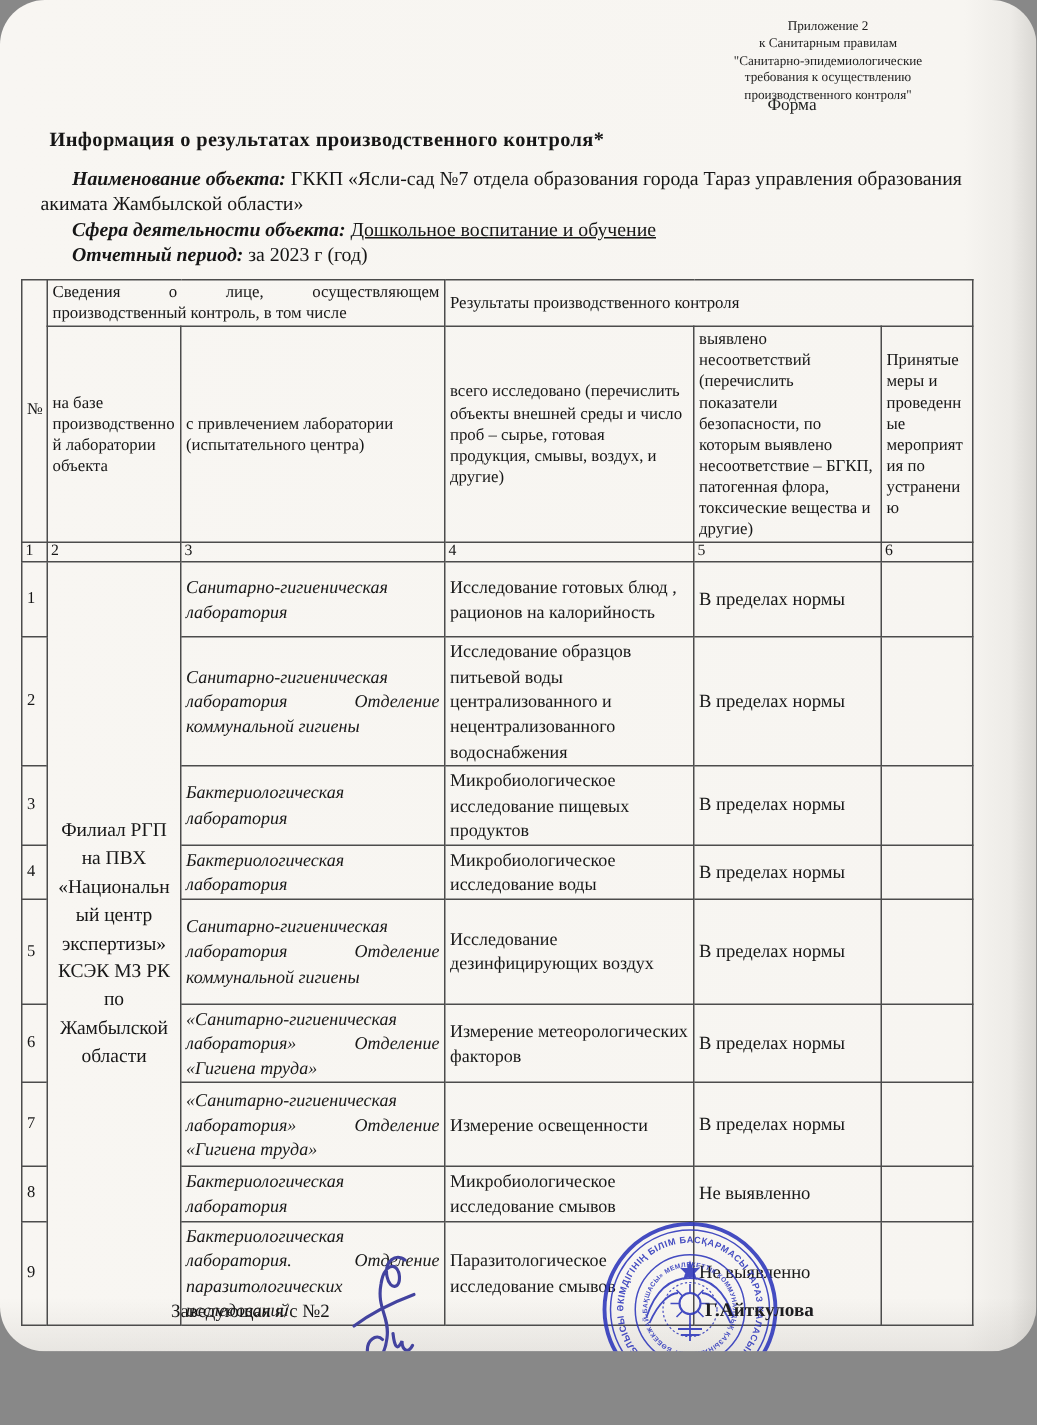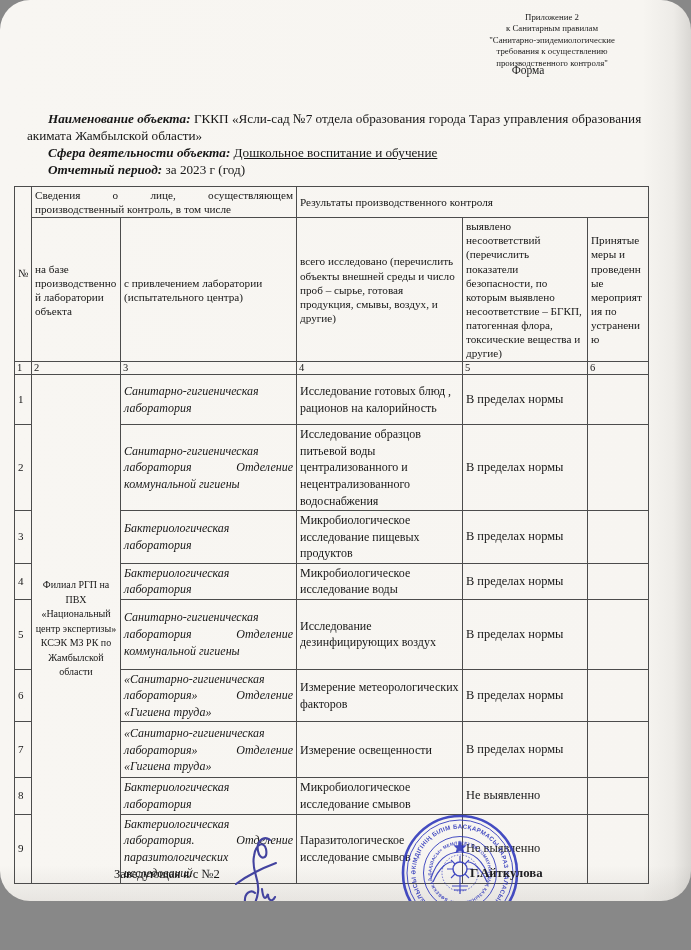--- a/index.html
+++ b/index.html
@@ -36,21 +36,21 @@
   table.doc{border:1.5px solid #3d3d3d;}
   td.hdr{font-size:11.2px;line-height:1.26;vertical-align:middle;}
   td.grp{text-align:justify;vertical-align:top;padding-top:2px;}
   td.grp2{vertical-align:top;padding-top:2px;}
   td.h-num{text-align:left;vertical-align:middle;font-size:11px;padding-left:2px;}
   td.v-top{vertical-align:top;margin-left:41px;}
   tr.nr td{padding:0 0 0 2px;font-size:10.5px;line-height:12px;vertical-align:top;}
   td.c1{font-size:11px;vertical-align:middle;padding-left:2px;}
   td.org{
     text-align:center;vertical-align:middle;padding:2px 4px 120px 4px;
-    font-size:10px;line-height:1.45;
+    font-size:13px;line-height:1.45;
   }
   td.c3{vertical-align:top;text-align:justify;padding-top:2px;font-style:italic;}
   td.c4{vertical-align:middle;}
   td.c5{vertical-align:middle;font-size:12.4px;}
   .sign-title{position:absolute;left:114px;top:867px;font-size:12.6px;}
   .sign-name{position:absolute;left:470px;top:866px;font-size:12.8px;font-weight:600;color:#1d1d20;}
   .signature-svg{position:absolute;left:229px;top:832px;}
   .stamp-svg{position:absolute;left:399px;top:812px;opacity:0.88;}
 </style>
 </head>
@@ -58,20 +58,21 @@
 
 <div class="page">
 
   <div class="appendix">Приложение 2
 к Санитарным правилам
 "Санитарно-эпидемиологические
 требования к осуществлению
 производственного контроля"</div>
   <div class="form-label">Форма</div>
 
+  <div class="doc-title">Информация о результатах производственного контроля*</div>
 
   <div class="meta">
     <p><span class="lbl">Наименование объекта:</span><span class="val"> ГККП «Ясли-сад №7 отдела образования города Тараз управления образования акимата Жамбылской области»</span></p>
     <p><span class="lbl">Сфера деятельности объекта:</span> <span class="val u">Дошкольное воспитание и обучение</span></p>
     <p><span class="lbl">Отчетный период:</span><span class="val"> за 2023 г (год)</span></p>
   </div>
 
   <table class="doc">
     <colgroup>
       <col style="width:17px">

